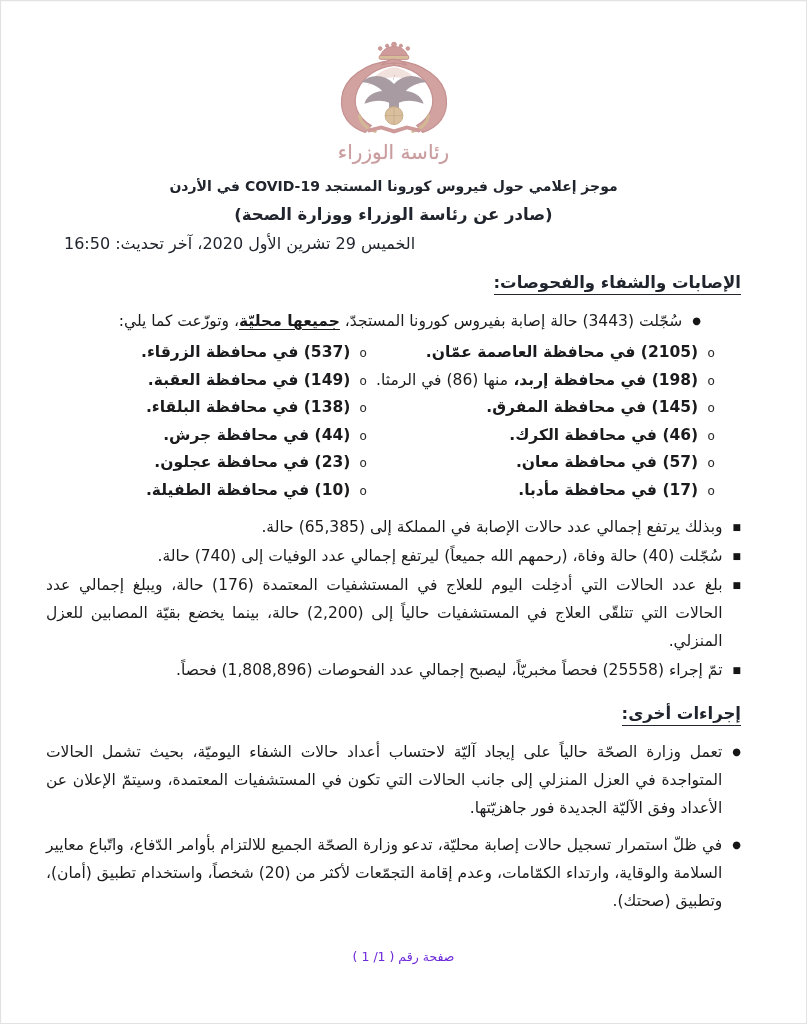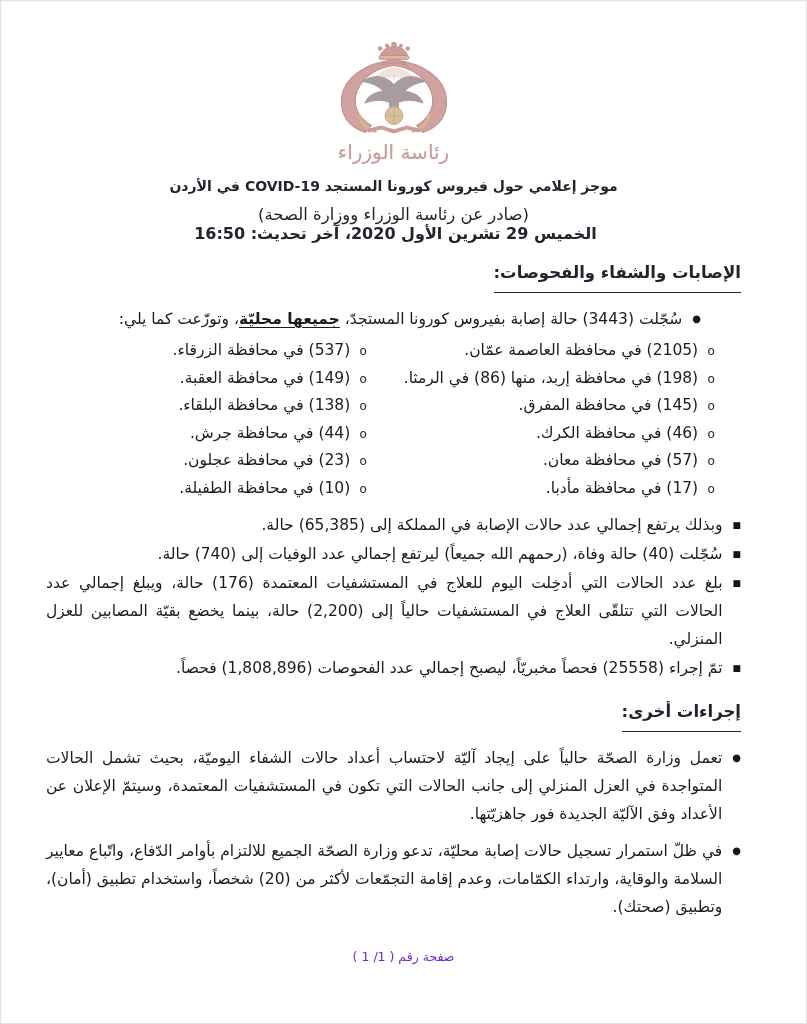--- a/index.html
+++ b/index.html
@@ -7,39 +7,39 @@
     width:807px;height:1024px;box-sizing:border-box;overflow:hidden;position:relative;
     font-family:"DejaVu Sans",sans-serif;color:#1b1b1d;direction:rtl;
     box-shadow:inset 0 0 0 1px #e2e2e2, inset 0 2px 1px -1px #b9b9b9, inset 2px 0 1px -1px #dcdcdc;
   }
   .page{padding:34px 66px 0 46px;}
   .logo-wrap{text-align:center;padding-top:6px;}
   .logo-wrap svg{display:inline-block;opacity:.82;}
   .logo-caption{font-size:20px;font-weight:normal;color:#c99c9e;margin-top:2px;letter-spacing:1px;
     text-shadow:0 0 1px rgba(201,156,158,.5);}
   .doc-title{margin-top:12px;text-align:center;font-weight:bold;font-size:14px;color:#20242c;line-height:1.5;}
-  .doc-issuer{margin-top:8px;text-align:center;font-weight:normal;font-size:16.5px;color:#20242c;}
-  .doc-date{text-align:center;font-weight:bold;font-size:16px;color:#20242c;padding-left:4px;margin-left:14px;margin-right:14px;}
+  .doc-issuer{margin-top:8px;text-align:center;font-weight:bold;font-size:16.5px;color:#20242c;}
+  .doc-date{margin-top:10px;text-align:left;font-weight:normal;font-size:16px;color:#20242c;padding-left:4px;margin-left:14px;margin-right:14px;}
   .section-heading{margin-top:20px;font-weight:bold;font-size:16.5px;color:#20242c;}
-  .section-heading span{display:inline-block;border-bottom:1.6px solid #23262e;padding-bottom:10px;}
+  .section-heading span{display:inline-block;border-bottom:1.6px solid #23262e;padding-bottom:2px;}
   .li{display:flex;gap:10px;align-items:flex-start;line-height:28px;font-size:15.5px;}
   .li .txt{flex:1;text-align:justify;}
   .marker{flex:0 0 auto;color:#151515;}
   .marker.rnd{font-size:10px;line-height:28px;}
   .marker.sq{font-size:9px;line-height:28px;}
   .marker.crc{font-family:"DejaVu Sans Mono",monospace;font-size:13px;line-height:27px;color:#2a2a2a;}
   .intro-bullet{margin-top:12px;margin-right:40px;}
   .b{font-weight:normal;}
   .bu{font-weight:bold;text-decoration:underline;text-underline-offset:3px;}
   .gov{display:flex;margin-right:26px;margin-top:4px;}
   .gov-col{display:flex;flex-direction:column;}
   .gov-col.right{flex:0 0 52%;}
   .gov-col.left{flex:1;}
   .gov-row{display:flex;gap:9px;line-height:27.5px;font-size:15.5px;}
-  .gov-row .g-bold{font-weight:normal;}
+  .gov-row .g-bold{font-weight:bold;}
   .summary{margin-top:9px;}
   .summary .li{margin-bottom:1px;}
   .actions{margin-top:12px;}
   .actions .li{margin-bottom:9px;}
   .footer{position:absolute;left:0;right:0;bottom:60px;text-align:center;color:#6d28d9;font-size:12.5px;}
 </style>
 </head>
 <body>
 
 <div class="page">

